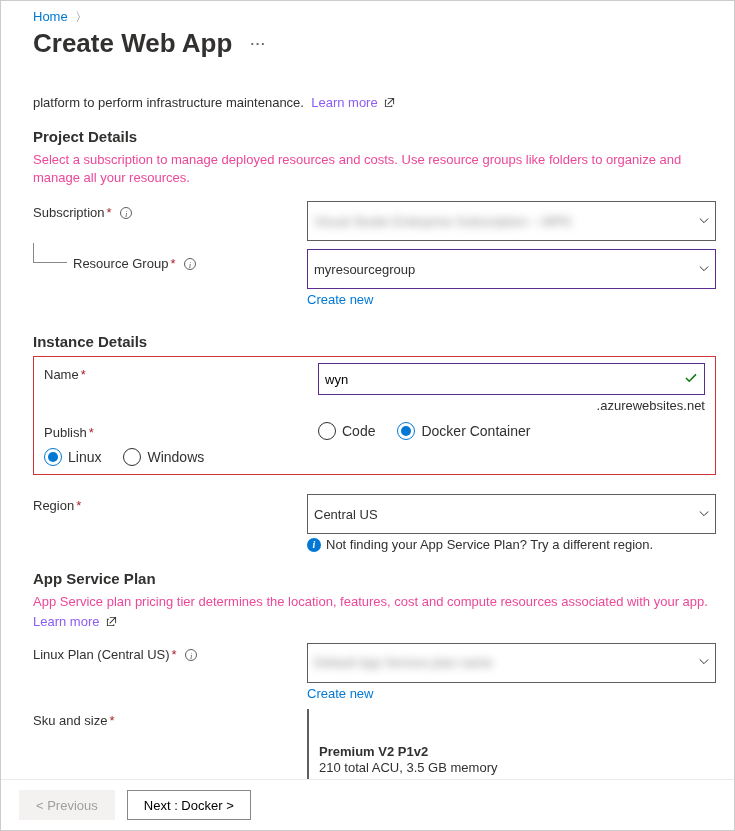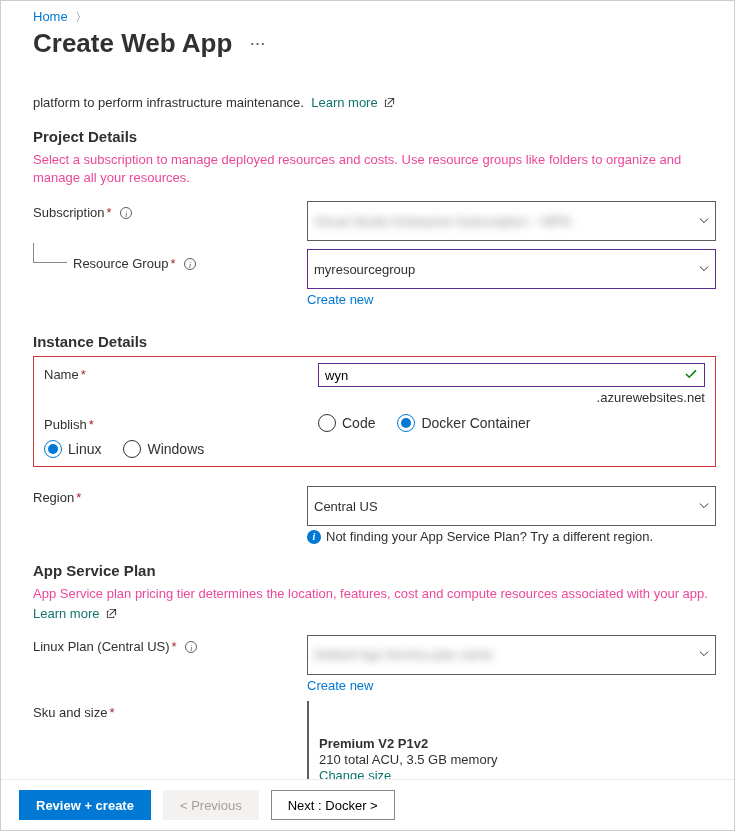--- a/index.html
+++ b/index.html
@@ -29,21 +29,21 @@
   h1 {
     font-size: 26px;
     font-weight: 600;
     display: inline-block;
     margin-right: 8px;
     text-align: center;
   }
   .title-row { display:flex; align-items:center; gap:10px; margin-bottom: 36px;}
   .dots { color:#605e5c; letter-spacing:1px; font-weight:600; cursor:pointer;}
   .intro { margin-bottom: 18px; }
-  .link { color:#0f766e; text-decoration:none; cursor:pointer; }
+  .link { color:#8b5cf6; text-decoration:none; cursor:pointer; }
   .ext-icon { display:inline-block; width:11px; height:11px; vertical-align:-1px; margin-left:3px; }
   .ext-icon svg { width:11px; height:11px; }
   h2.section {
     font-size: 15px; font-weight:600; margin: 12px 0 6px 0;
   }
   .section-desc { margin-bottom: 14px; color:#ec4899; line-height:1.4;}
   .row {
     display: grid;
     grid-template-columns: 274px 1fr;
     margin-bottom: 8px;
@@ -87,21 +87,21 @@
   .select.focused { border:1px solid #5c2d91; }
   .select .chev-d { color:#323130; }
   .select .blurred {
     filter: blur(4px);
     color:#888;
   }
   .sublink { color:#0078d4; font-size:13px; margin-top:3px; cursor:pointer;}
   .text-input-wrap {
     display:flex; align-items:center;
     border:1px solid #5c2d91;
-    height:24px;
+    height:32px;
     padding:0 6px;
   }
   .text-input-wrap input {
     flex:1; border:none; outline:none; font-size:13px;
     font-family:inherit; background:transparent;
   }
   .check-icon { color:#107c10; font-weight:bold; }
   .suffix-text { text-align:right; font-size:13px; margin-top:3px;}
   .radio-group { display:flex; gap:22px; align-items:center; }
   .radio {
@@ -340,16 +340,15 @@
         <div class="sku-title">Premium V2 P1v2</div>
         <div class="sku-spec">210 total ACU, 3.5 GB memory</div>
         <div class="link">Change size</div>
       </div>
     </div>
   </div>
 
 </div>
 
 <div class="footer">
-  <button class="btn primary">Review + create</button>
   <button class="btn" disabled="">&lt; Previous</button>
   <button class="btn">Next : Docker &gt;</button>
 </div>
 
 </body></html>

